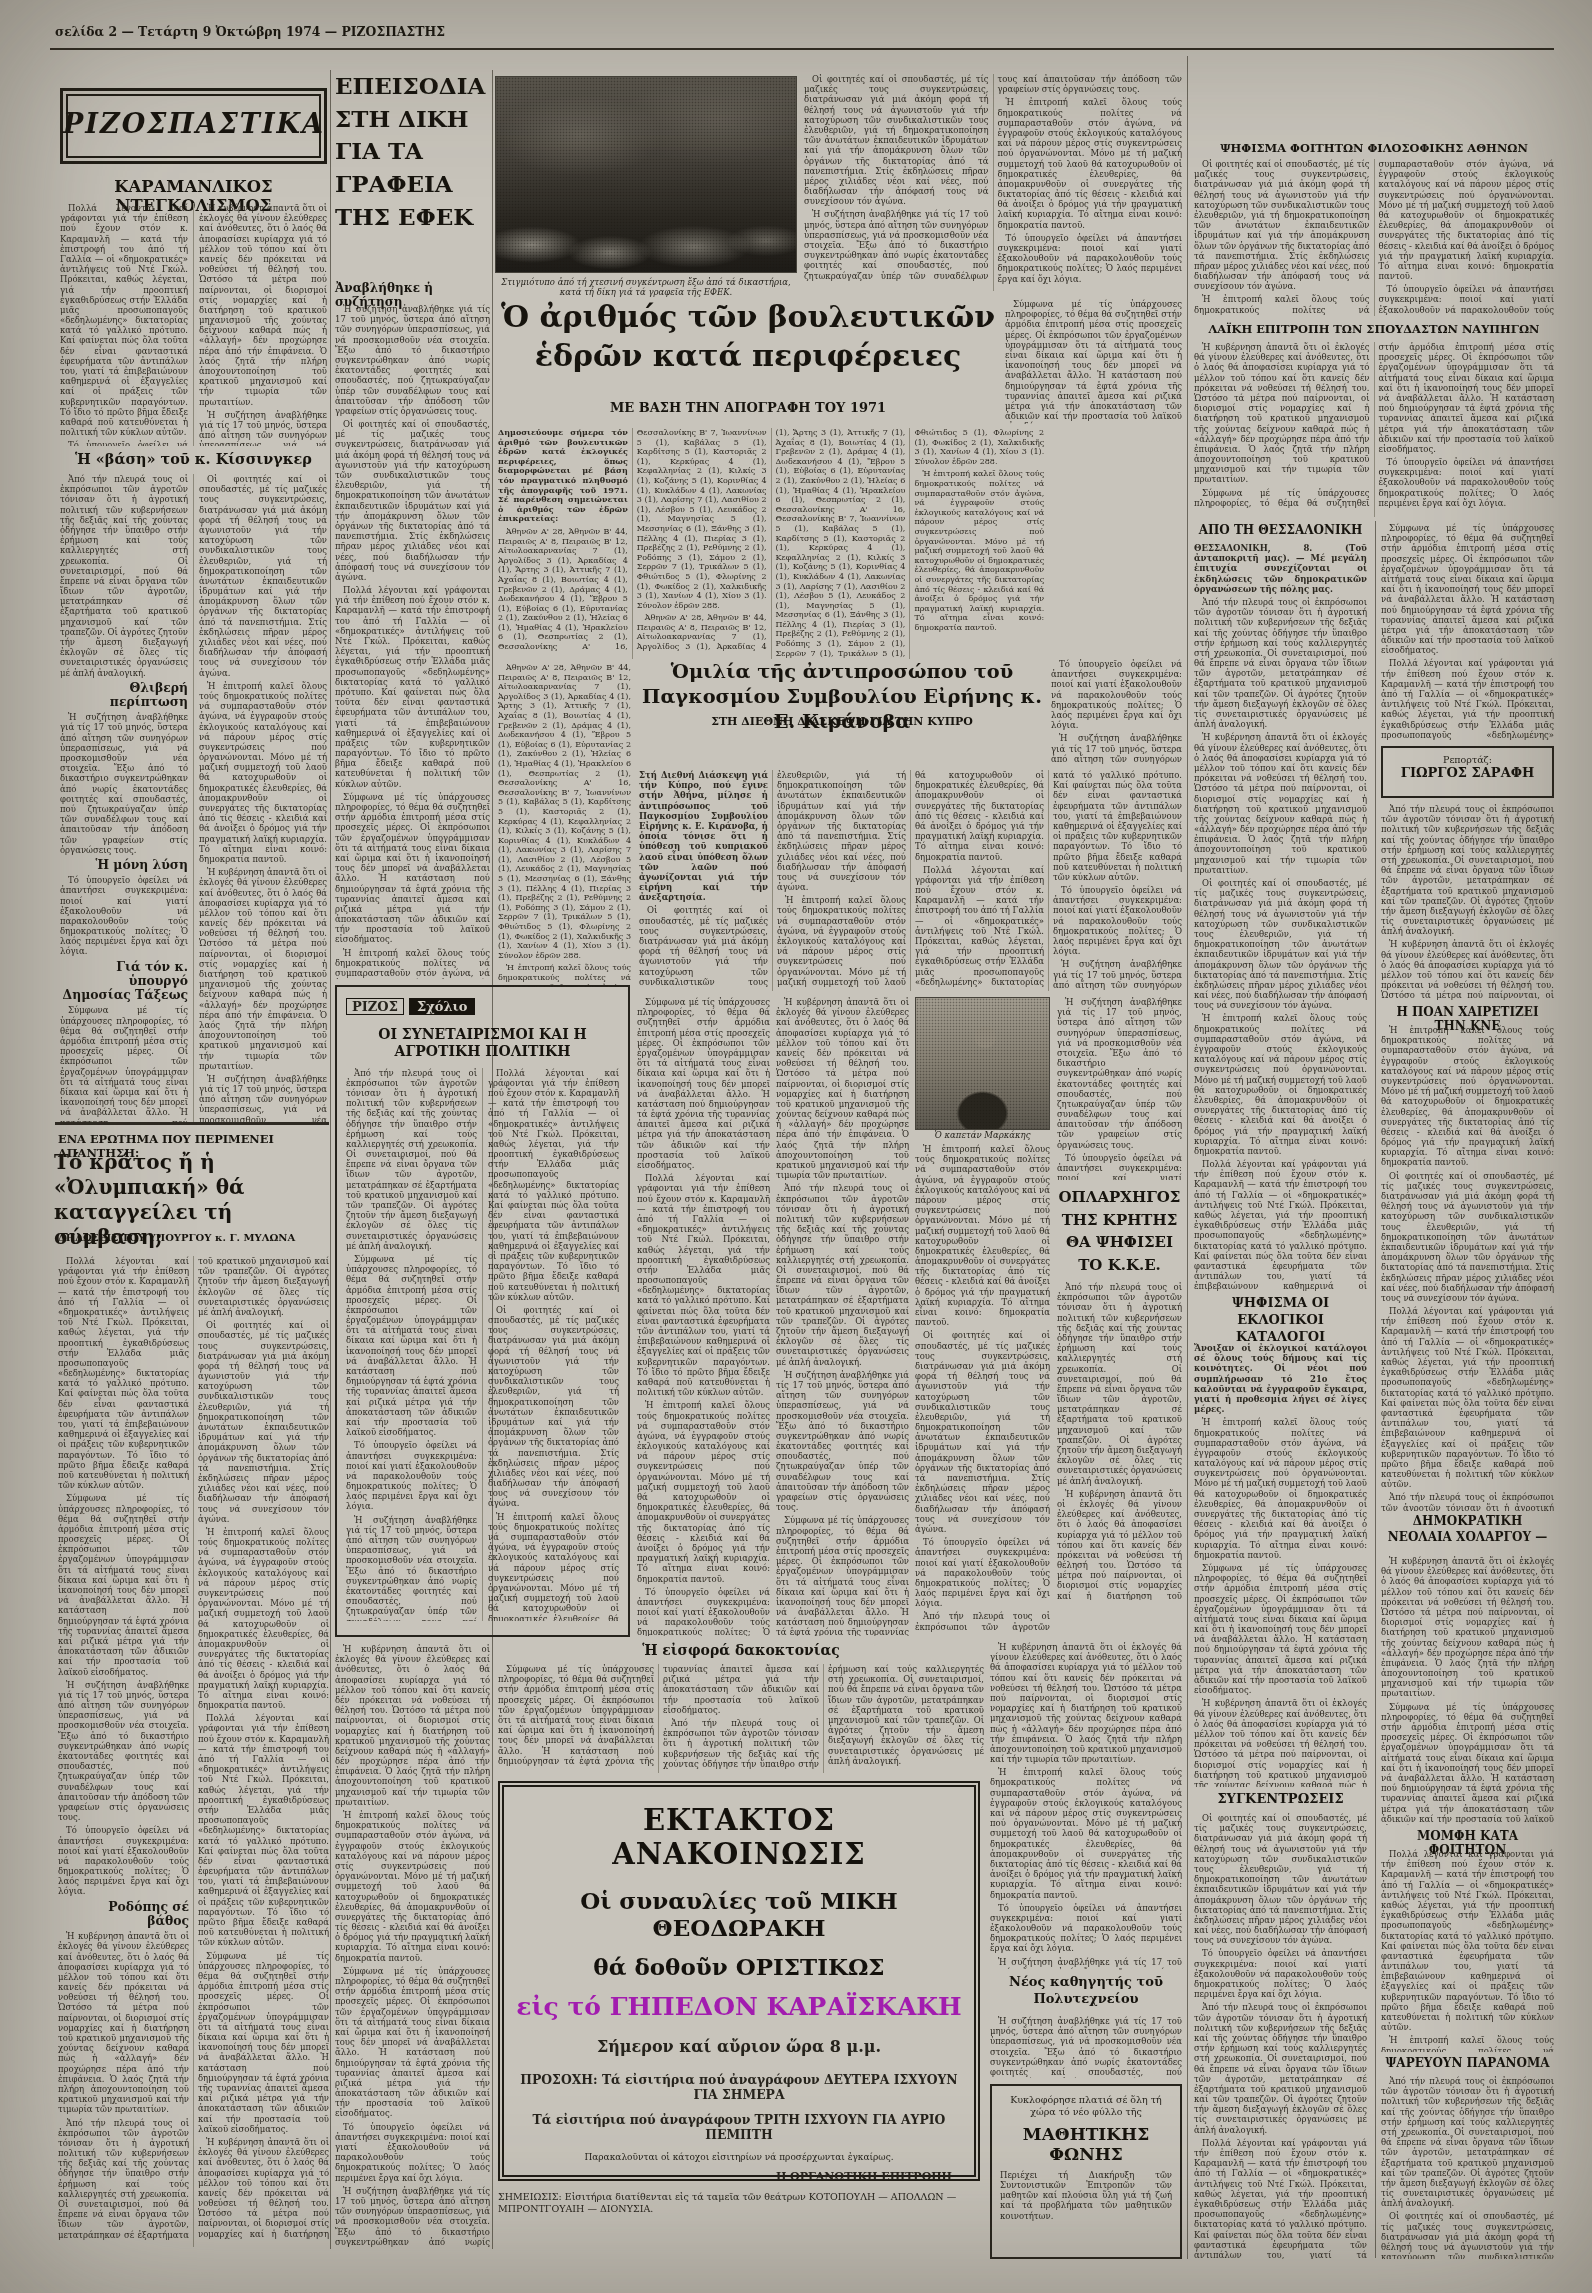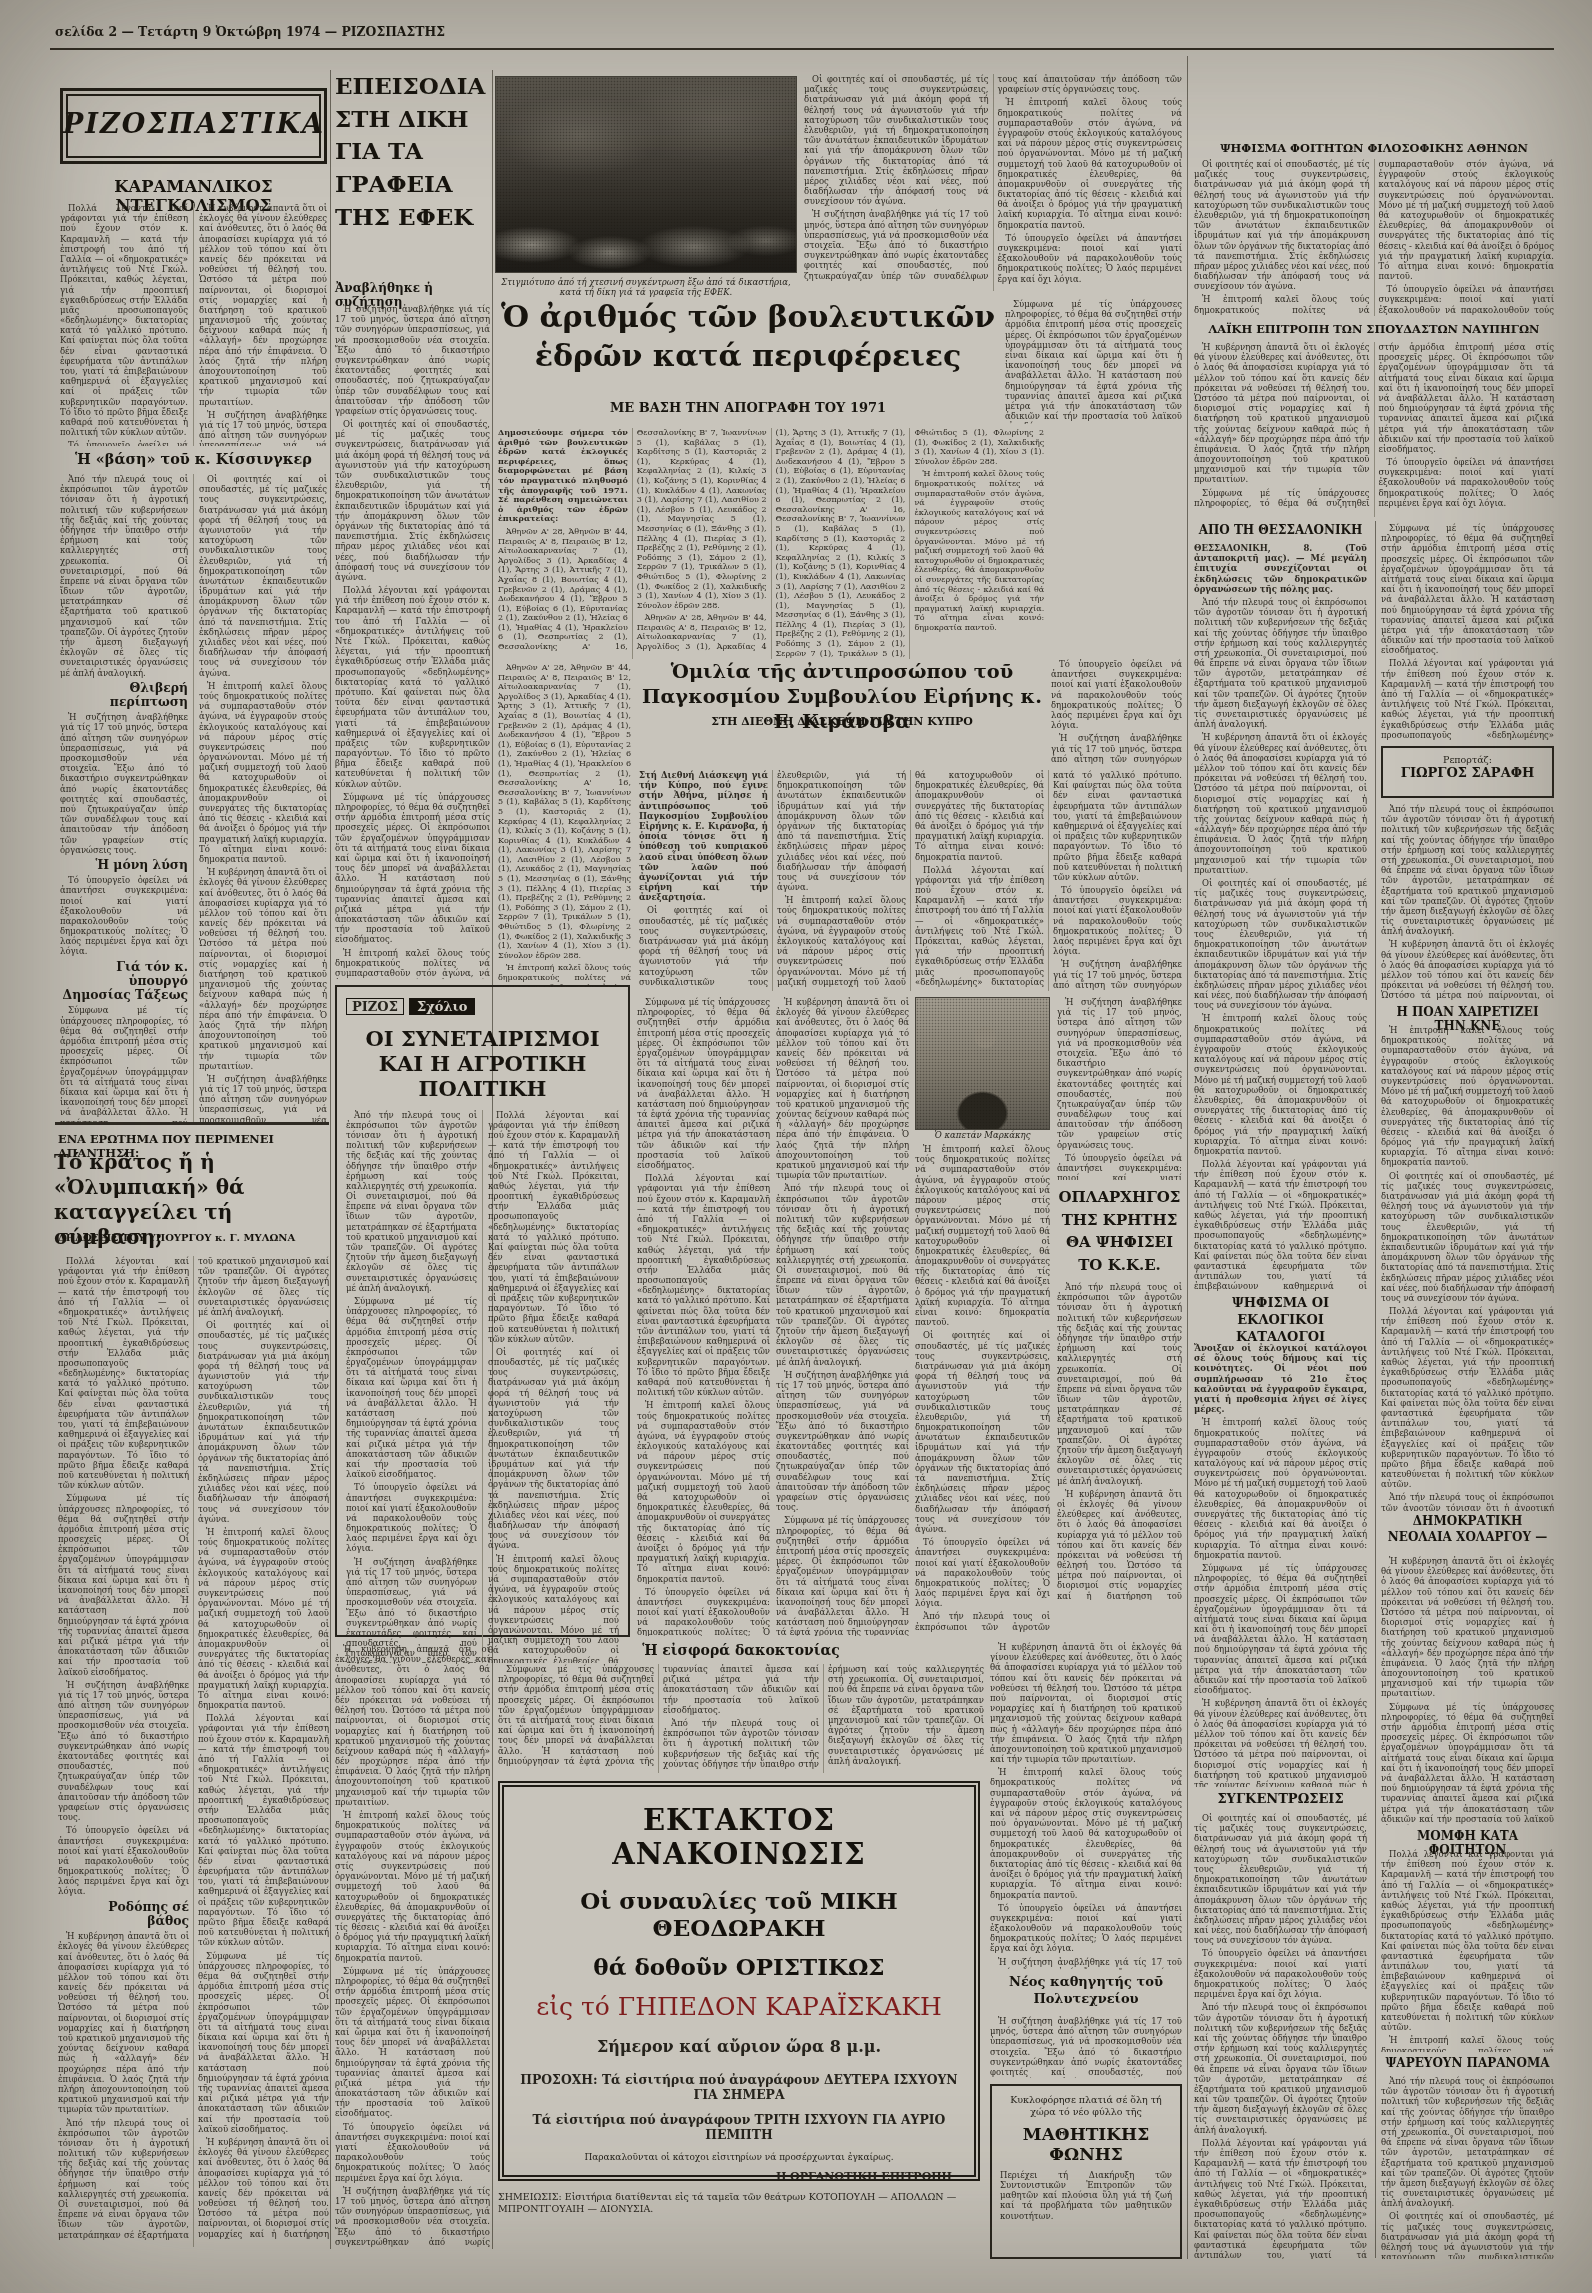--- a/index.html
+++ b/index.html
@@ -28,21 +28,21 @@
   .cap{font-size:8.5px;font-style:italic;text-align:center;line-height:1.2;overflow:hidden}
   .logo-box{border:3px solid #1f1c15;box-shadow:inset 0 0 0 3px #c8c4bb,inset 0 0 0 5px #1f1c15;text-align:center}
   .logo-box span{font-size:27px;font-weight:bold;font-style:italic;letter-spacing:2px;line-height:66px;color:#17140e}
   .dbl{border:2px solid #1f1c15;box-shadow:inset 0 0 0 2px #c8c4bb,inset 0 0 0 4px #1f1c15}
   .box1{border:2px solid #26231c}
   .inv{background:#17140e;color:#d3cfc6;display:inline-block;padding:1px 8px;font-weight:bold}
   .rizlbl{display:inline-block;border:1px solid #17140e;padding:0 5px;font-weight:bold}
   .ektx{text-align:center;padding:12px 14px;overflow:hidden}
   .ekt-l1{font-size:29px;font-weight:bold;letter-spacing:1px;margin:8px 0 16px;color:#14110c}
   .ekt-l2,.ekt-l3{font-size:23px;font-weight:bold;margin-bottom:12px;color:#14110c}
-  .ekt-l4{font-size:25px;font-weight:normal;margin-bottom:16px;color:#7f1d1d}
+  .ekt-l4{font-size:25px;font-weight:bold;margin-bottom:16px;color:#a21caf}
   .ekt-l5{font-size:16px;font-weight:bold;margin-bottom:16px}
   .ekt-l6,.ekt-l7{font-size:12.4px;font-weight:bold;margin-bottom:10px}
   .ekt-l8{font-size:9px;margin-bottom:8px}
   .ekt-sig{font-size:11px;font-weight:bold;text-align:right;padding-right:12px}
   .ng{background:#15130e;color:#e8e5dc;display:flex;overflow:hidden}
   .ng-txt{flex:1;padding:7px 10px}
   .ng-title{font-size:25px;font-weight:bold;letter-spacing:1px;line-height:1.1}
   .ng-sub{font-size:13px;font-style:italic;line-height:1.2}
 </style>
 </head>
@@ -126,21 +126,21 @@
     <p>Πολλά λέγονται καί γράφονται γιά τήν ἐπίθεση πού ἔχουν στόν κ. Καραμανλῆ — κατά τήν ἐπιστροφή του ἀπό τή Γαλλία — οἱ «δημοκρατικές» ἀντιλήψεις τοῦ Ντέ Γκώλ. Πρόκειται, καθώς λέγεται, γιά τήν προοπτική ἐγκαθιδρύσεως στήν Ἑλλάδα μιᾶς προσωποπαγοῦς «δεδηλωμένης» δικτατορίας κατά τό γαλλικό πρότυπο. Καί φαίνεται πώς ὅλα τοῦτα δέν εἶναι φανταστικά ἐφευρήματα τῶν ἀντιπάλων του, γιατί τά ἐπιβεβαιώνουν καθημερινά οἱ ἐξαγγελίες καί οἱ πράξεις τῶν κυβερνητικῶν παραγόντων. Τό ἴδιο τό πρῶτο βῆμα ἔδειξε καθαρά ποῦ κατευθύνεται ἡ πολιτική τῶν κύκλων αὐτῶν.</p>
     <p>Σύμφωνα μέ τίς ὑπάρχουσες πληροφορίες, τό θέμα θά συζητηθεῖ στήν ἁρμόδια ἐπιτροπή μέσα στίς προσεχεῖς μέρες. Οἱ ἐκπρόσωποι τῶν ἐργαζομένων ὑπογράμμισαν ὅτι τά αἰτήματά τους εἶναι δίκαια καί ὥριμα καί ὅτι ἡ ἱκανοποίησή τους δέν μπορεῖ νά ἀναβάλλεται ἄλλο. Ἡ κατάσταση πού δημιούργησαν τά ἑφτά χρόνια τῆς τυραννίας ἀπαιτεῖ ἄμεσα καί ριζικά μέτρα γιά τήν ἀποκατάσταση τῶν ἀδικιῶν καί τήν προστασία τοῦ λαϊκοῦ εἰσοδήματος.</p>
     <p>Ἡ ἐπιτροπή καλεῖ ὅλους τούς δημοκρατικούς πολίτες νά συμπαρασταθοῦν στόν ἀγώνα, νά ἐγγραφοῦν στούς ἐκλογικούς καταλόγους καί νά πάρουν μέρος στίς συγκεντρώσεις πού ὀργανώνονται. Μόνο μέ τή μαζική συμμετοχή τοῦ λαοῦ θά κατοχυρωθοῦν οἱ δημοκρατικές ἐλευθερίες, θά ἀπομακρυνθοῦν οἱ συνεργάτες τῆς δικτατορίας ἀπό τίς θέσεις - κλειδιά καί θά ἀνοίξει ὁ δρόμος γιά τήν πραγματική λαϊκή κυριαρχία. Τό αἴτημα εἶναι κοινό: δημοκρατία παντοῦ.</p>
   </div>
 
   <div class="abs box1" style="left:335px;top:985px;width:295px;height:652px;padding:9px">
     <div style="margin-bottom:6px">
       <span class="rizlbl" style="font-size:13px">ΡΙΖΟΣ</span>
       <span class="inv" style="font-size:13px">Σχόλιο</span>
     </div>
-    <div class="hl ctr" style="font-size:21px;margin:11px 0 8px;line-height:1.2">ΟΙ ΣΥΝΕΤΑΙΡΙΣΜΟΙ ΚΑΙ Η ΑΓΡΟΤΙΚΗ ΠΟΛΙΤΙΚΗ</div>
+    <div class="hl ctr" style="font-size:14px;margin:11px 0 8px;line-height:1.2">ΟΙ ΣΥΝΕΤΑΙΡΙΣΜΟΙ ΚΑΙ Η ΑΓΡΟΤΙΚΗ ΠΟΛΙΤΙΚΗ</div>
     <div style="height:553px">
       <div class="flexcols">
         <div class="bt">
           <p>Ἀπό τήν πλευρά τους οἱ ἐκπρόσωποι τῶν ἀγροτῶν τόνισαν ὅτι ἡ ἀγροτική πολιτική τῶν κυβερνήσεων τῆς δεξιᾶς καί τῆς χούντας ὁδήγησε τήν ὕπαιθρο στήν ἐρήμωση καί τούς καλλιεργητές στή χρεωκοπία. Οἱ συνεταιρισμοί, πού θά ἔπρεπε νά εἶναι ὄργανα τῶν ἴδιων τῶν ἀγροτῶν, μετατράπηκαν σέ ἐξαρτήματα τοῦ κρατικοῦ μηχανισμοῦ καί τῶν τραπεζῶν. Οἱ ἀγρότες ζητοῦν τήν ἄμεση διεξαγωγή ἐκλογῶν σέ ὅλες τίς συνεταιριστικές ὀργανώσεις μέ ἁπλή ἀναλογική.</p>
           <p>Σύμφωνα μέ τίς ὑπάρχουσες πληροφορίες, τό θέμα θά συζητηθεῖ στήν ἁρμόδια ἐπιτροπή μέσα στίς προσεχεῖς μέρες. Οἱ ἐκπρόσωποι τῶν ἐργαζομένων ὑπογράμμισαν ὅτι τά αἰτήματά τους εἶναι δίκαια καί ὥριμα καί ὅτι ἡ ἱκανοποίησή τους δέν μπορεῖ νά ἀναβάλλεται ἄλλο. Ἡ κατάσταση πού δημιούργησαν τά ἑφτά χρόνια τῆς τυραννίας ἀπαιτεῖ ἄμεσα καί ριζικά μέτρα γιά τήν ἀποκατάσταση τῶν ἀδικιῶν καί τήν προστασία τοῦ λαϊκοῦ εἰσοδήματος.</p>
           <p>Τό ὑπουργεῖο ὀφείλει νά ἀπαντήσει συγκεκριμένα: ποιοί καί γιατί ἐξακολουθοῦν νά παρακολουθοῦν τούς δημοκρατικούς πολίτες; Ὁ λαός περιμένει ἔργα καί ὄχι λόγια.</p>
           <p>Ἡ συζήτηση ἀναβλήθηκε γιά τίς 17 τοῦ μηνός, ὕστερα ἀπό αἴτηση τῶν συνηγόρων ὑπερασπίσεως, γιά νά προσκομισθοῦν νέα στοιχεῖα. Ἔξω ἀπό τό δικαστήριο συγκεντρώθηκαν ἀπό νωρίς ἑκατοντάδες φοιτητές καί σπουδαστές, πού ζητωκραύγαζαν ὑπέρ τῶν συναδέλφων τους καί ἀπαιτοῦσαν τήν ἀπόδοση τῶν γραφείων στίς ὀργανώσεις τους.</p>
         </div>
         <div class="bt">
           <p>Πολλά λέγονται καί γράφονται γιά τήν ἐπίθεση πού ἔχουν στόν κ. Καραμανλῆ — κατά τήν ἐπιστροφή του ἀπό τή Γαλλία — οἱ «δημοκρατικές» ἀντιλήψεις τοῦ Ντέ Γκώλ. Πρόκειται, καθώς λέγεται, γιά τήν προοπτική ἐγκαθιδρύσεως στήν Ἑλλάδα μιᾶς προσωποπαγοῦς «δεδηλωμένης» δικτατορίας κατά τό γαλλικό πρότυπο. Καί φαίνεται πώς ὅλα τοῦτα δέν εἶναι φανταστικά ἐφευρήματα τῶν ἀντιπάλων του, γιατί τά ἐπιβεβαιώνουν καθημερινά οἱ ἐξαγγελίες καί οἱ πράξεις τῶν κυβερνητικῶν παραγόντων. Τό ἴδιο τό πρῶτο βῆμα ἔδειξε καθαρά ποῦ κατευθύνεται ἡ πολιτική τῶν κύκλων αὐτῶν.</p>

